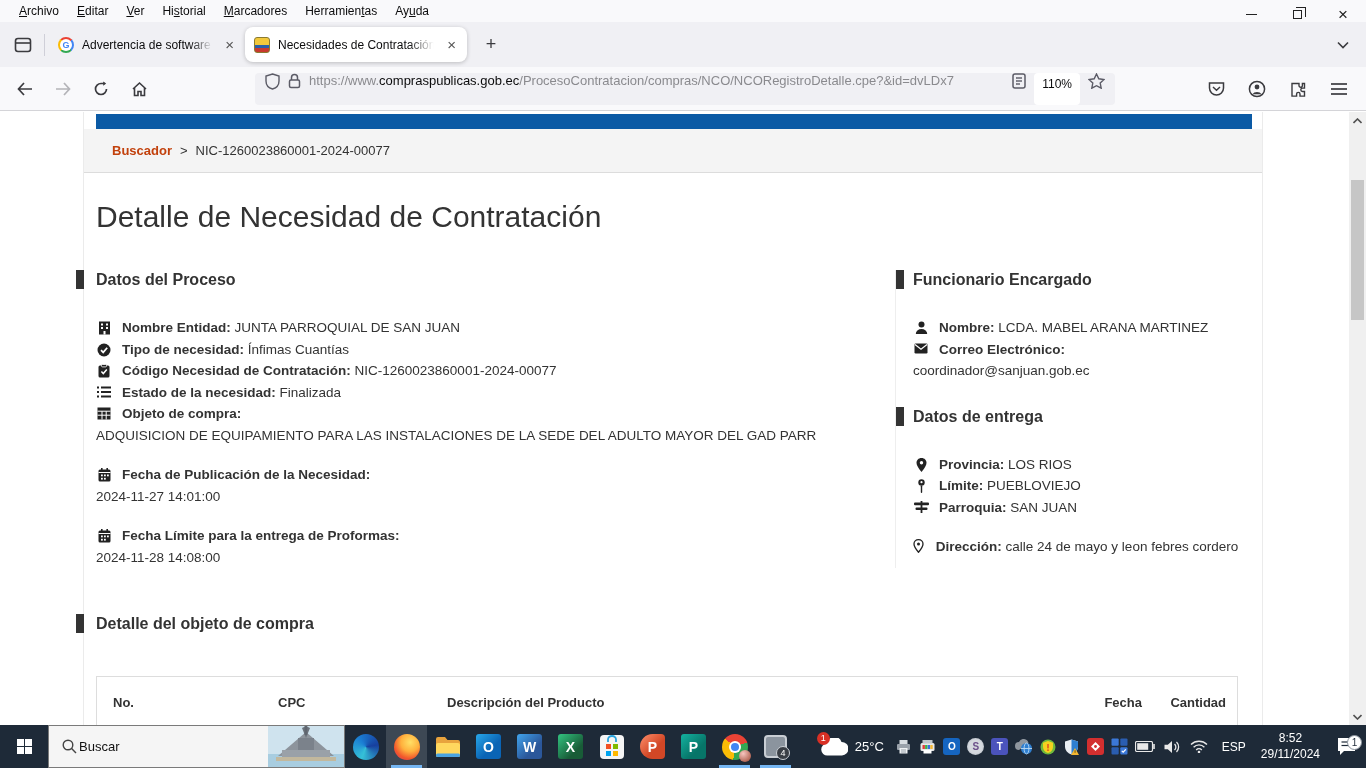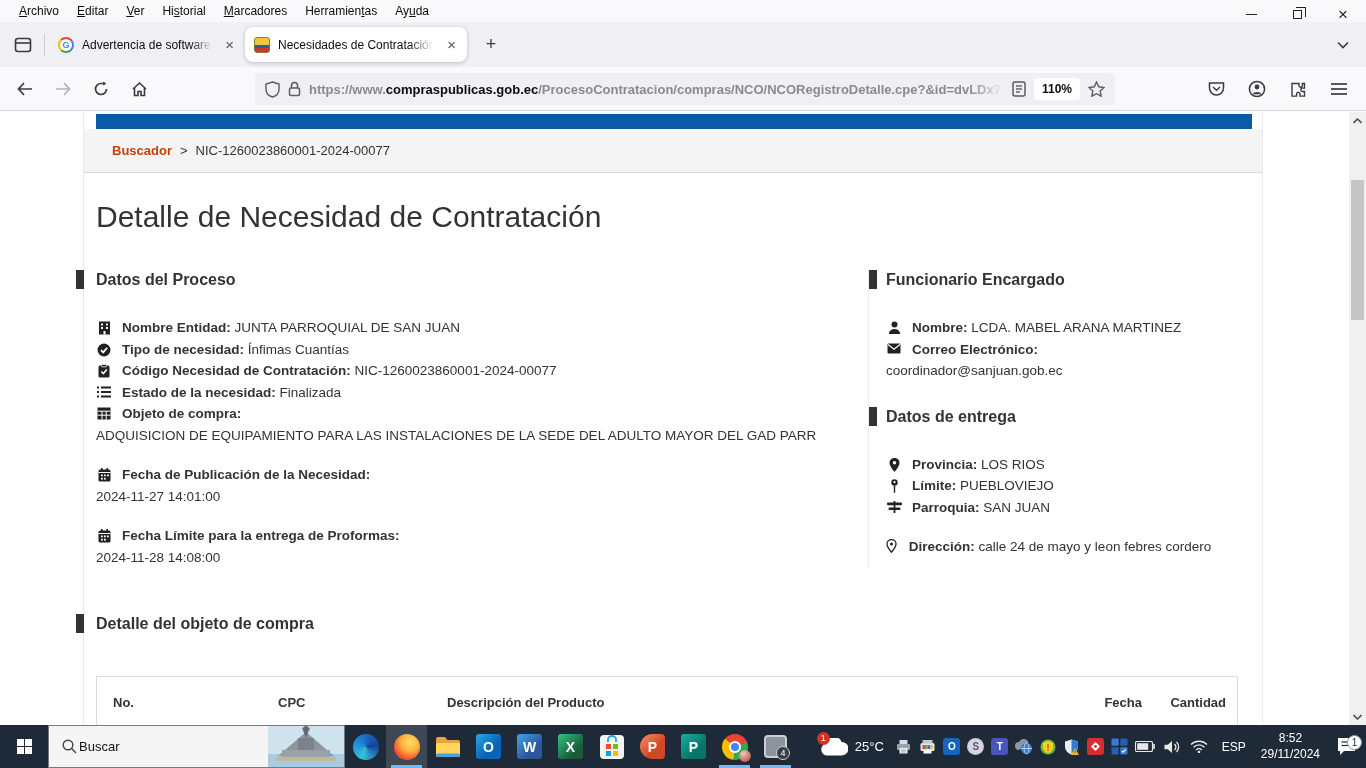--- a/index.html
+++ b/index.html
@@ -27,38 +27,38 @@
   .newtab { width:32px; height:32px; margin-left:8px; display:flex; align-items:center; justify-content:center; font-size:18px; color:#3b3b3f; font-weight:300; }
   .tab-overflow { position:absolute; right:8px; top:8px; width:30px; height:30px; display:flex; align-items:center; justify-content:center; }
   .g-favicon { width:16px; height:16px; border-radius:50%; background:conic-gradient(from -45deg,#ea4335 0 25%,#4285f4 25% 50%,#34a853 50% 75%,#fbbc05 75% 100%); position:relative; flex:none; }
   .g-favicon::after { content:"G"; position:absolute; inset:2px; background:#fff; border-radius:50%; font-size:9px; font-weight:bold; color:#4285f4; text-align:center; line-height:12px; }
   .ec-favicon { width:16px; height:16px; border-radius:3px; flex:none; border:1px solid #8a7a30;
     background:linear-gradient(to bottom,#f2c83b 0 50%,#2a5fa8 50% 75%,#c8392e 75% 100%); }
 
   #navbar { position:absolute; top:67px; left:0; right:0; height:44px; background:#f9f9fb; border-bottom:1px solid #d4d4d8; z-index:20; }
   .navbtns { position:absolute; left:8px; top:6px; display:flex; gap:4px; }
   .nbtn { width:34px; height:32px; display:flex; align-items:center; justify-content:center; border-radius:4px; }
-  .urlbar { position:absolute; left:255px; top:6px; width:860px; height:32px; background:#f0f0f4; border-radius:4px; display:flex; align-items:center; padding:0 10px; gap:8px;font-weight:bold; }
+  .urlbar { position:absolute; left:255px; top:6px; width:860px; height:32px; background:#f0f0f4; border-radius:4px; display:flex; padding:0 10px; gap:8px; }
   .urltext { flex:1; font-size:13px; color:#8a8a8e; white-space:nowrap; overflow:hidden; -webkit-mask-image:linear-gradient(to right,#000 95%,transparent 100%); mask-image:linear-gradient(to right,#000 95%,transparent 100%); }
   .urltext .domain { color:#0c0c0d; }
   .zoom-pill { background:#fff; border-radius:4px; font-size:12px; color:#0c0c0d; padding:4px 8px; }
   .nav-right { position:absolute; right:10px; top:6px; display:flex; gap:7px; }
 
   
   #viewport { position:absolute; top:112px; left:0; right:0; height:613px; background:#fff; overflow:hidden; }
   .container { position:absolute; left:83px; width:1180px; top:0; bottom:-50px; border-left:1px solid #ebebeb; border-right:1px solid #ebebeb; }
   .bluebar { height:15px; background:#0b5aa5; margin:2px 10px 0 12px; }
   .crumb-band { height:44px; background:#f4f4f4; border-bottom:1px solid #dcdcdc; display:flex; align-items:center; padding-left:28px; gap:8px; font-size:13px; }
   .crumb-link { color:#c2410c; font-weight:bold; text-decoration:none; }
   .crumb-sep,.crumb-cur { color:#333; }
   h1 { margin:27px 0 0 12px; font-size:30px; font-weight:400; color:#333; }
 
   .cols { display:flex; margin-top:36px; }
   .colL { width:784px; padding-left:12px; }
-  .colR { flex:1; border-left:1px solid #eee; padding:0 10px 0 17px; }
+  .colR { flex:1; border-left:1px solid #eee; padding:0 10px 0 17px;margin-left:27px; }
   .sh { font-size:16px; font-weight:bold; color:#333; position:relative; line-height:19px; margin-bottom:28px; }
   .sh::before { content:""; position:absolute; left:-20px; top:0; width:8px; height:19px; background:#333; }
   .colR .sh::before { left:-17px; }
   .row { display:flex; align-items:flex-start; gap:10px; font-size:13.5px; color:#333; line-height:21.5px; }
   .row .ic { width:16px; flex:none; display:flex; justify-content:center; padding-top:4px; }
   .row b, .val b { color:#333; }
   .val { font-size:13.5px; color:#333; line-height:21.5px; }
   .grp { margin-top:18px; }
   .lugar-head { margin-top:25px; }
   .dir-block { margin-top:18px; font-size:13.5px; color:#333; line-height:21.5px; }

